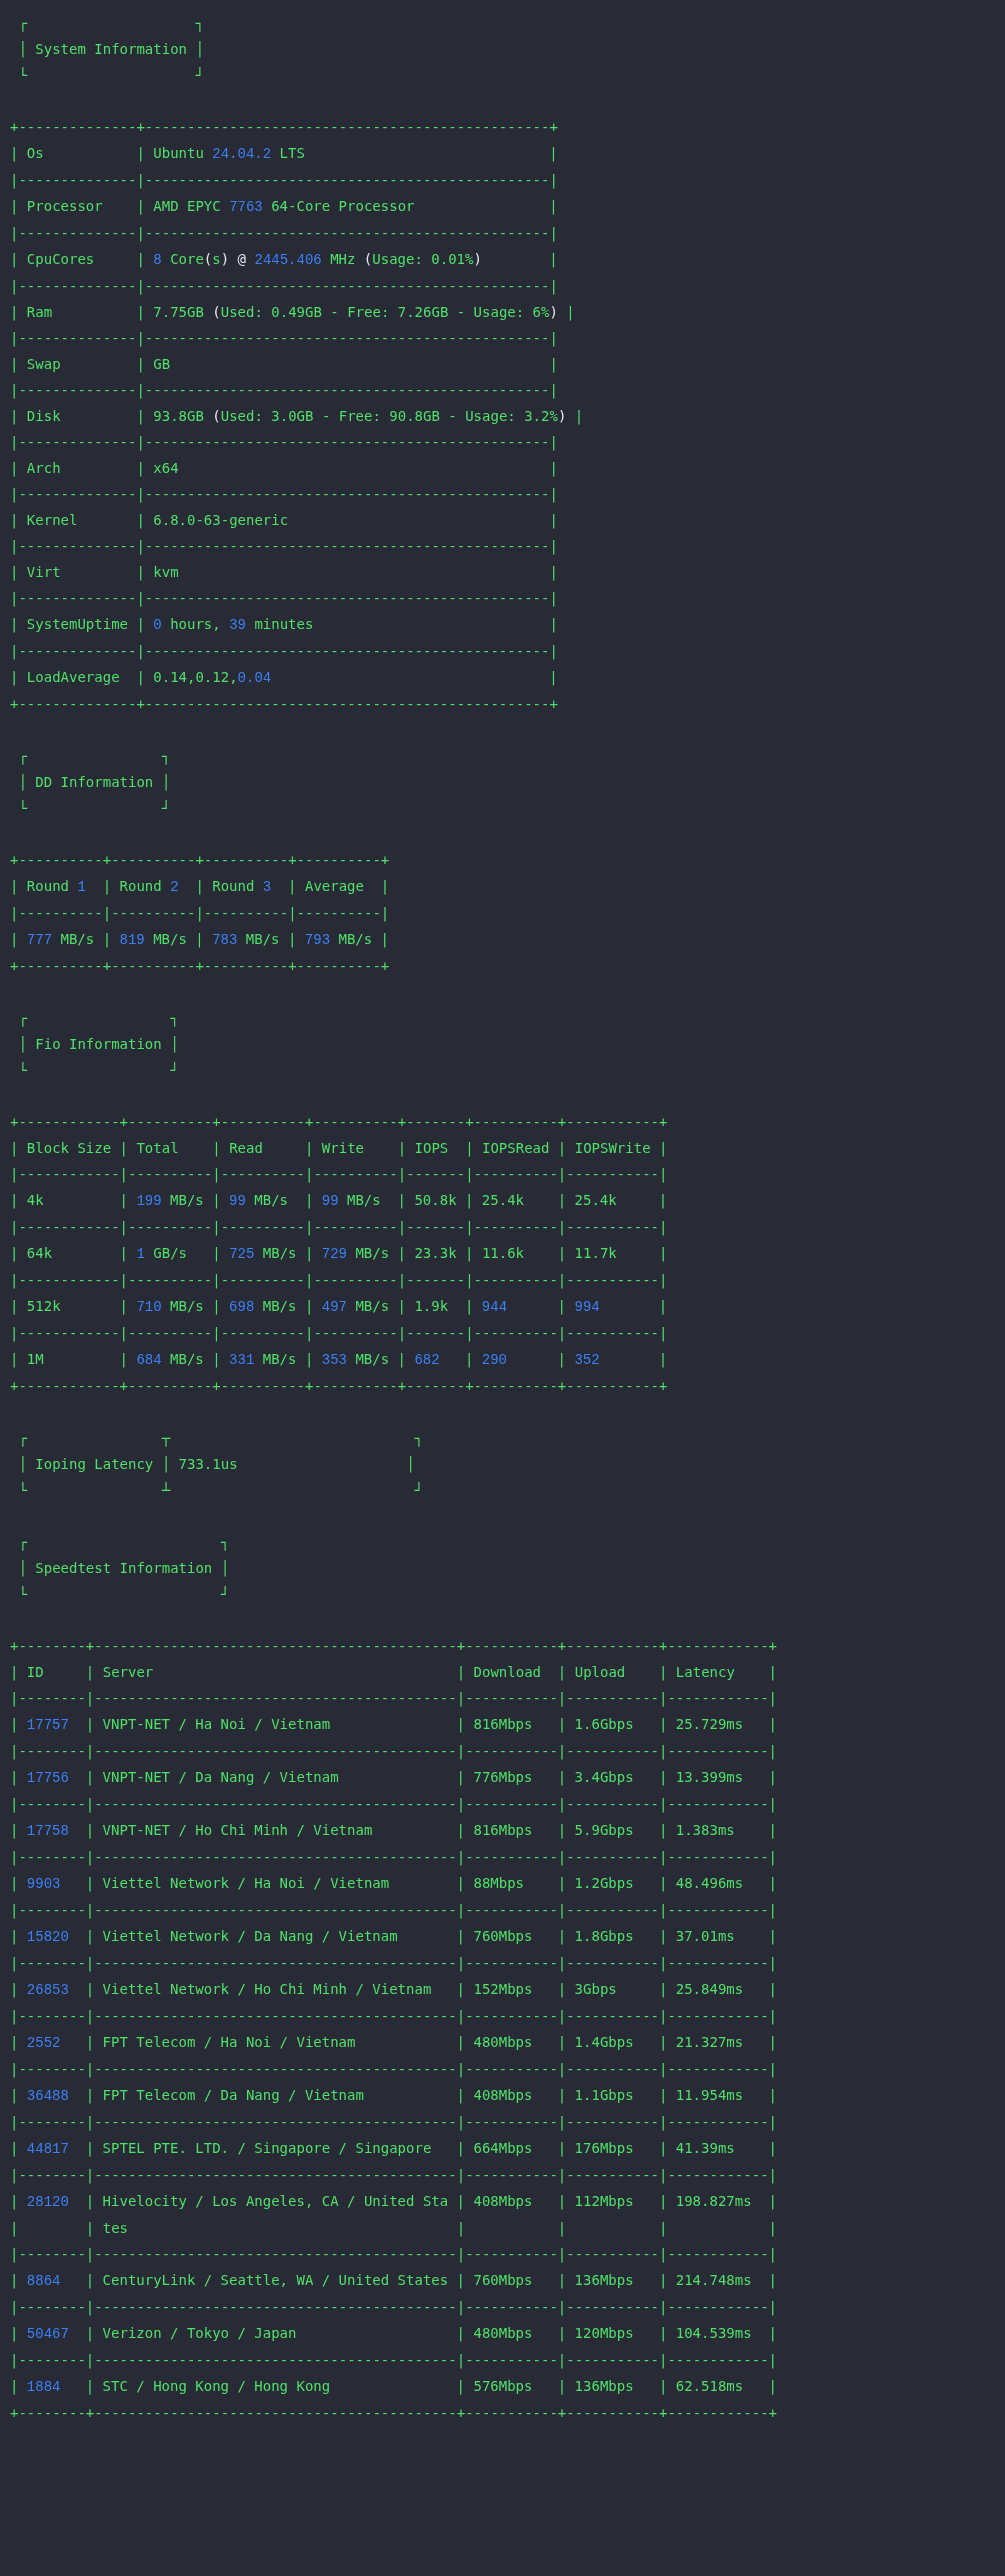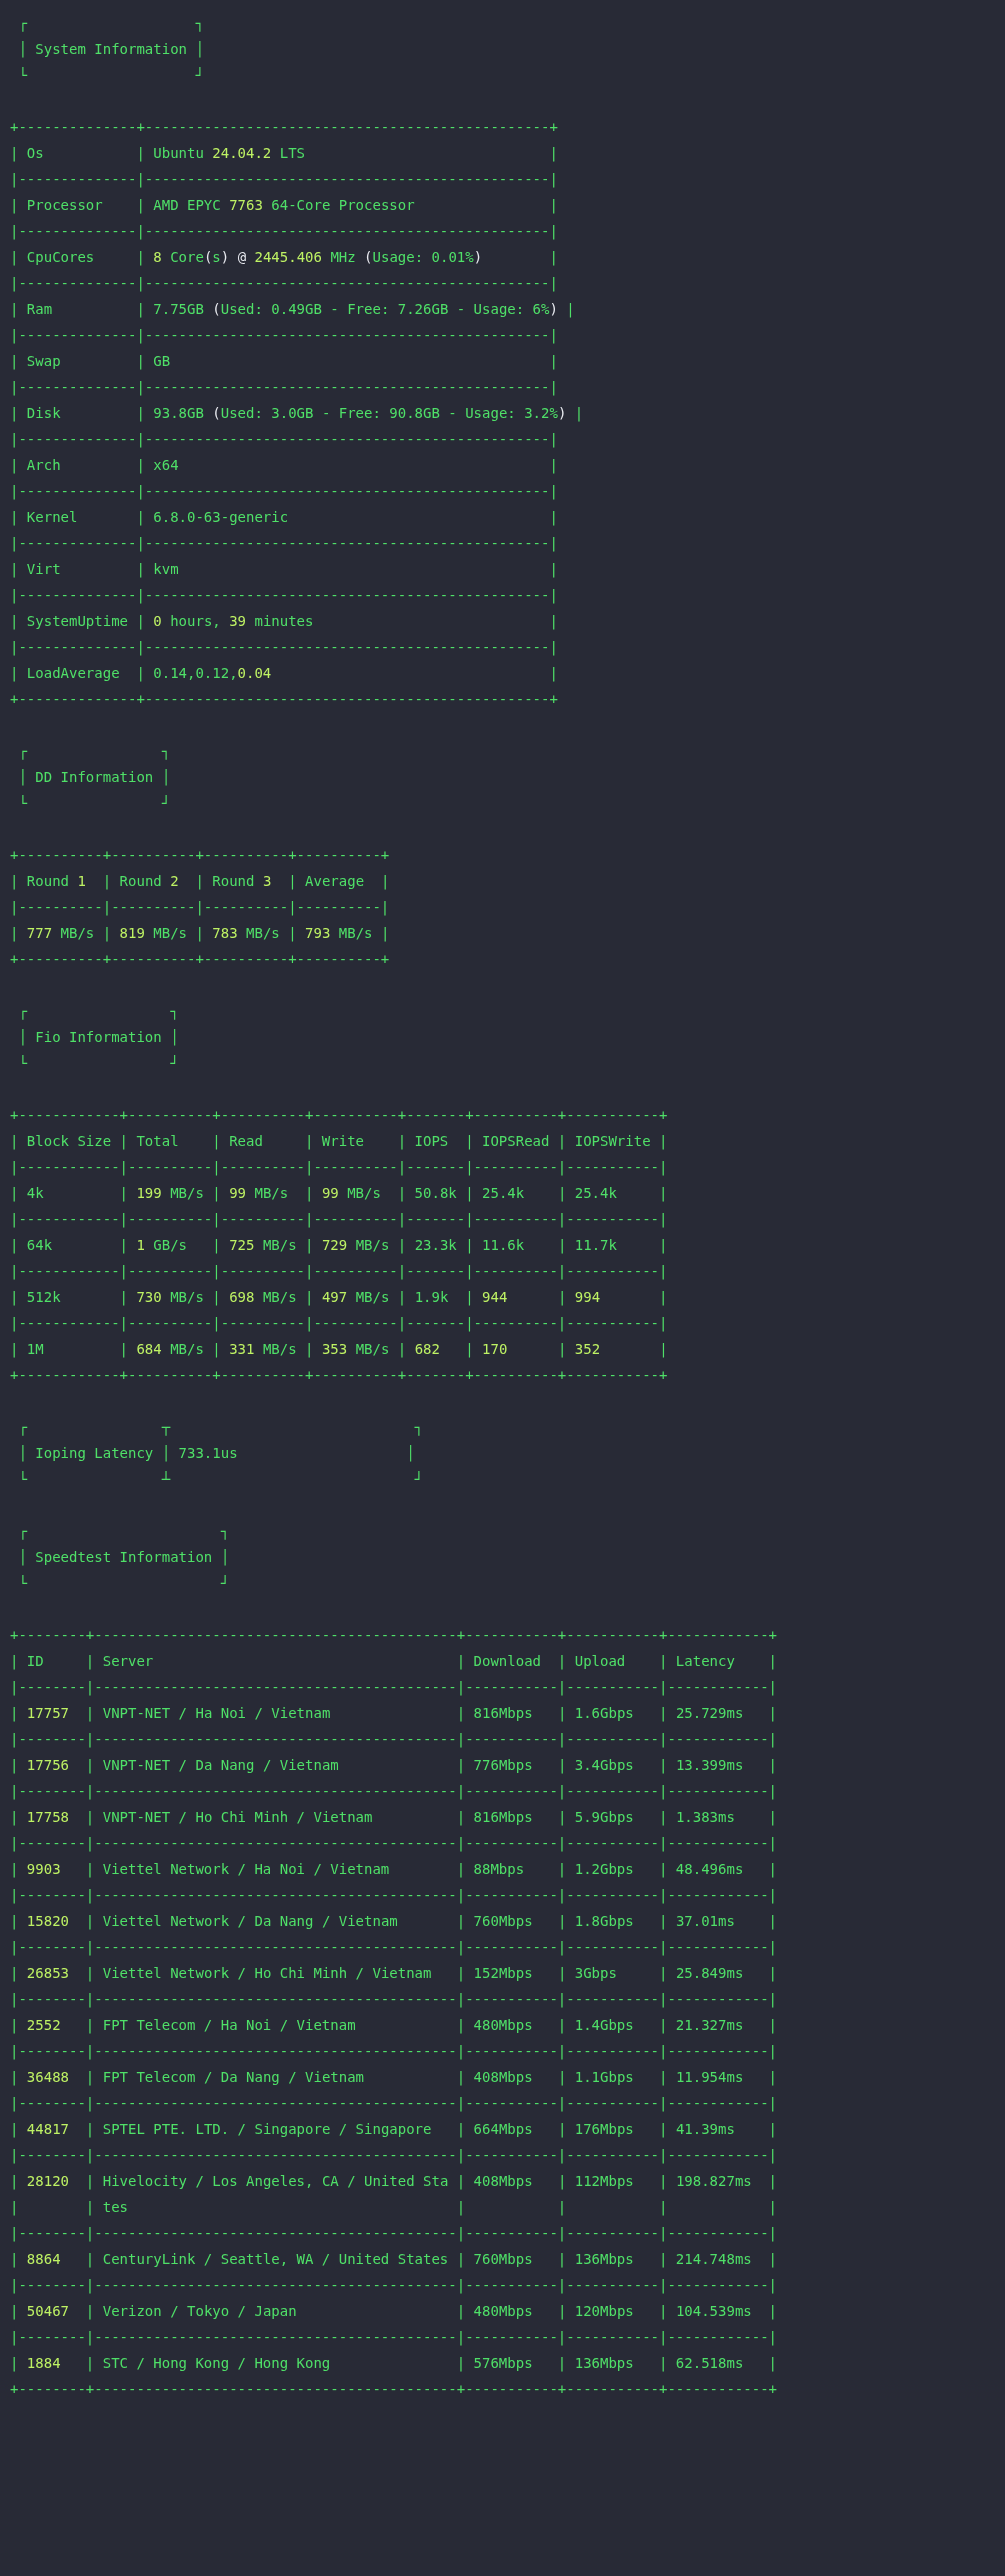--- a/index.html
+++ b/index.html
@@ -16,21 +16,21 @@
   .screen{padding:10px 0 0 10px;}
   pre{
     margin:0;
     font-family:"DejaVu Sans Mono","Liberation Mono",monospace;
     font-size:14px;
     line-height:26px;
     letter-spacing:0px;
     white-space:pre;
     color:#4fe068;
   }
-  .num{color:#bef264;}
+  .num{color:#3b82f6;font-family:Liberation Mono, monospace;}
   .sym{color:#e8eaf0;}
 </style>
 </head>
 <body>
 
 <div class="screen">
   <pre id="render"> ┌                    ┐
  │ System Information │
  └                    ┘
 
@@ -72,23 +72,23 @@
  │ Fio Information │
  └                 ┘
 
 +------------+----------+----------+----------+-------+----------+-----------+
 | Block Size | Total    | Read     | Write    | IOPS  | IOPSRead | IOPSWrite |
 |------------|----------|----------|----------|-------|----------|-----------|
 | 4k         | <span class="num">199</span> MB/s | <span class="num">99</span> MB/s  | <span class="num">99</span> MB/s  | 50.8k | 25.4k    | 25.4k     |
 |------------|----------|----------|----------|-------|----------|-----------|
 | 64k        | <span class="num">1</span> GB/s   | <span class="num">725</span> MB/s | <span class="num">729</span> MB/s | 23.3k | 11.6k    | 11.7k     |
 |------------|----------|----------|----------|-------|----------|-----------|
-| 512k       | <span class="num">730</span> MB/s | <span class="num">698</span> MB/s | <span class="num">497</span> MB/s | 1.9k  | <span class="num">944</span>      | <span class="num">994</span>       |
+| 512k       | <span class="num">710</span> MB/s | <span class="num">698</span> MB/s | <span class="num">497</span> MB/s | 1.9k  | <span class="num">944</span>      | <span class="num">994</span>       |
 |------------|----------|----------|----------|-------|----------|-----------|
-| 1M         | <span class="num">684</span> MB/s | <span class="num">331</span> MB/s | <span class="num">353</span> MB/s | <span class="num">682</span>   | <span class="num">170</span>      | <span class="num">352</span>       |
+| 1M         | <span class="num">684</span> MB/s | <span class="num">331</span> MB/s | <span class="num">353</span> MB/s | <span class="num">682</span>   | <span class="num">290</span>      | <span class="num">352</span>       |
 +------------+----------+----------+----------+-------+----------+-----------+
 
  ┌                ┬                             ┐
  │ Ioping Latency │ 733.1us                    │
  └                ┴                             ┘
 
  ┌                       ┐
  │ Speedtest Information │
  └                       ┘
 

